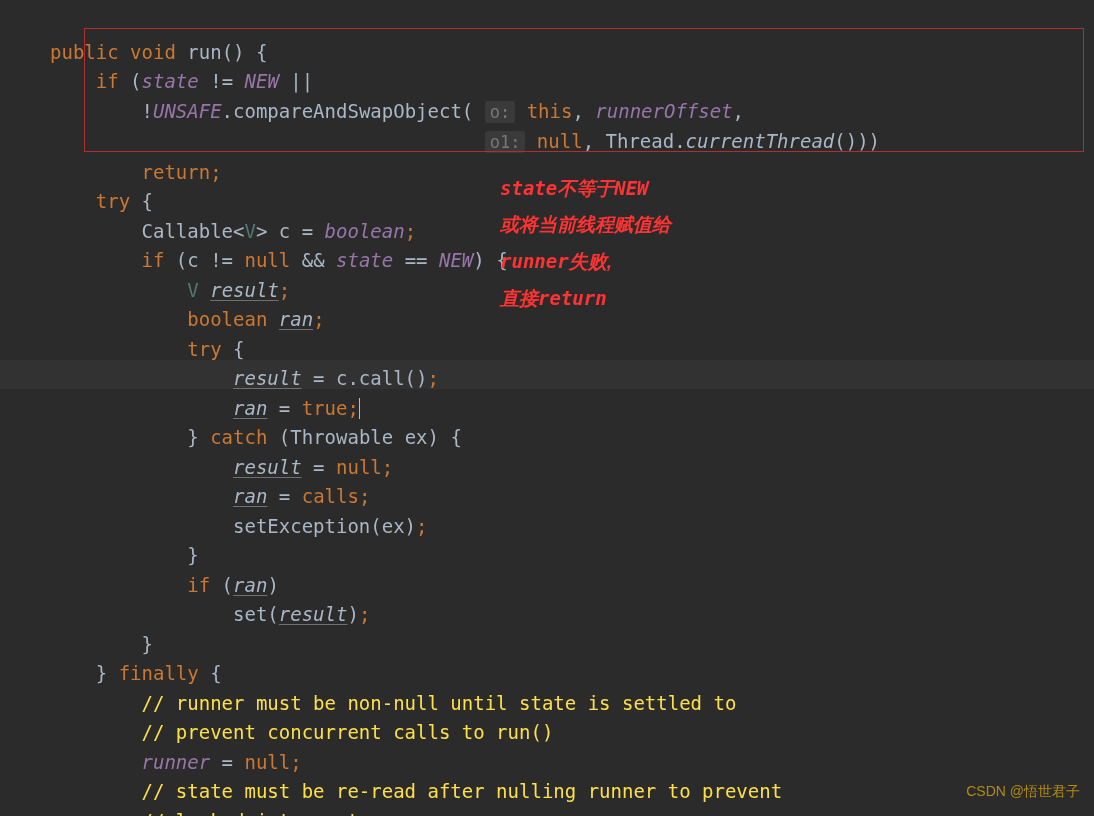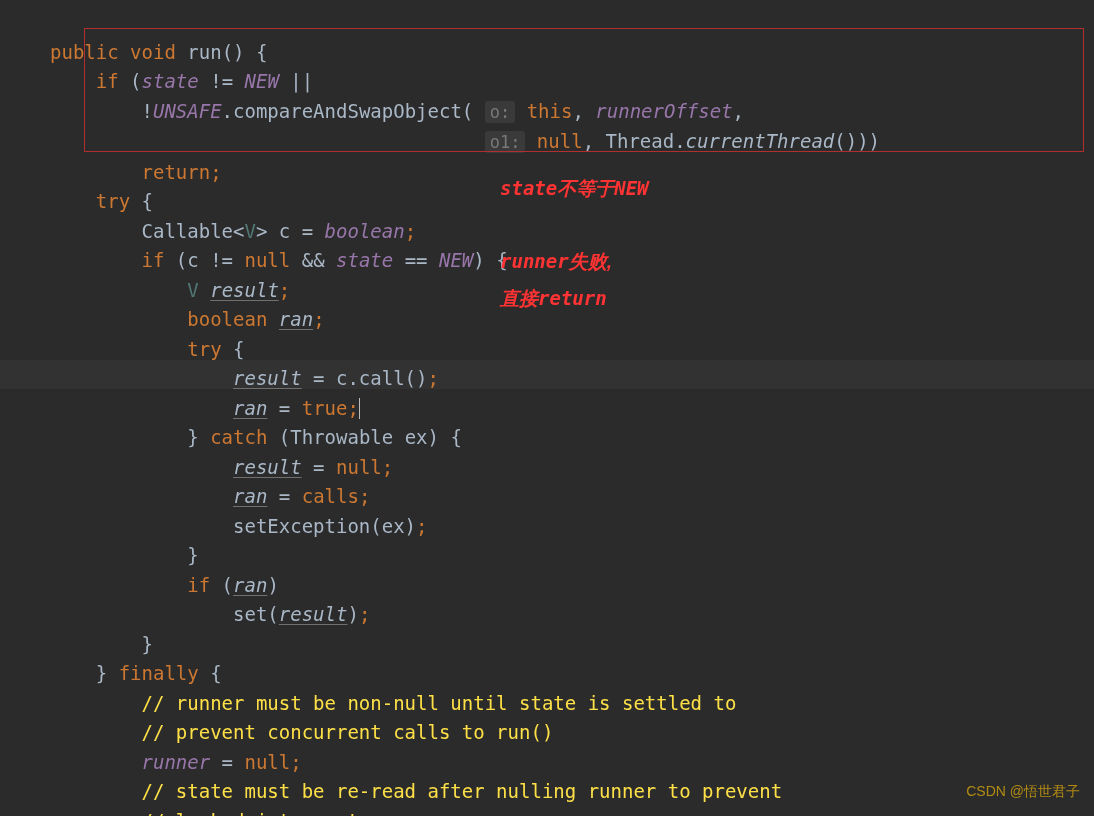--- a/index.html
+++ b/index.html
@@ -112,18 +112,18 @@
         <span class="field">runner</span><span> = </span><span class="kw">null</span><span class="kw">;</span>
         <span class="comment">// state must be re-read after nulling runner to prevent</span>
         <span class="comment">// leaked interrupts</span>
         
 </div>
 
 <div class="red-box"></div>
 
 <div class="annotation">
 <span class="mono">state</span><span>不等于</span><span class="mono">NEW</span><br>
-<br>
+<span>或将当前线程赋值给</span><br>
 <span class="mono">runner</span><span>失败,</span><br>
 <span>直接</span><span class="mono">return</span>
 </div>
 
 <div class="watermark">CSDN @悟世君子</div>
 
 </body></html>

